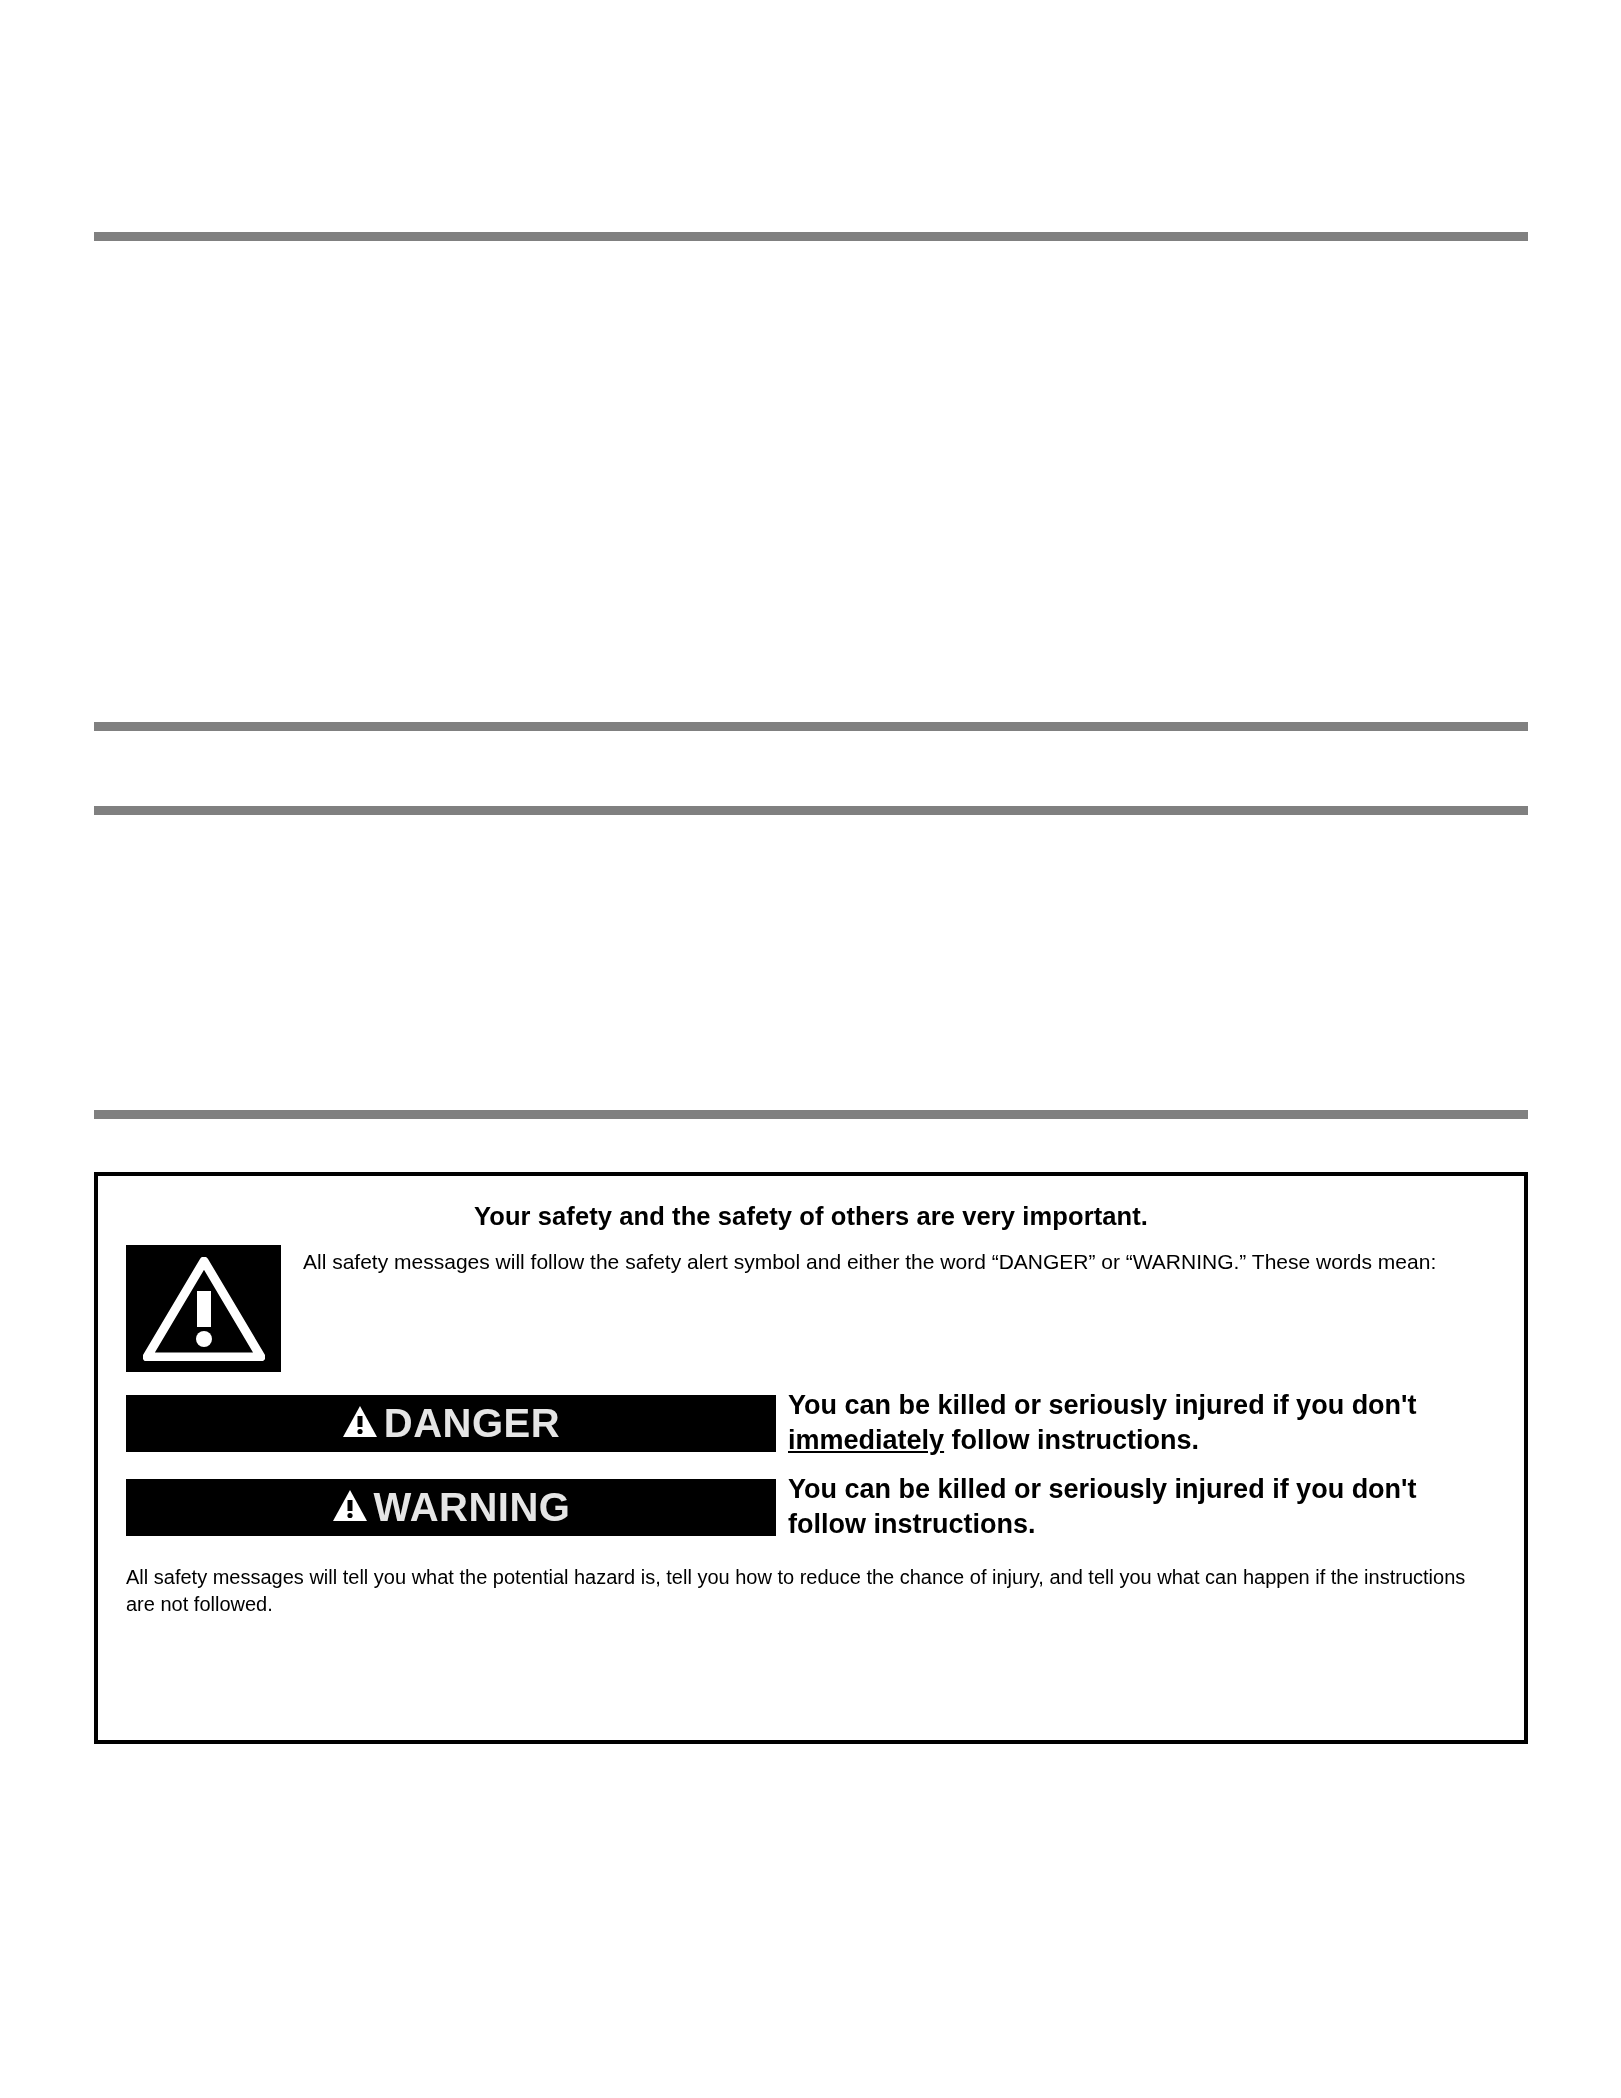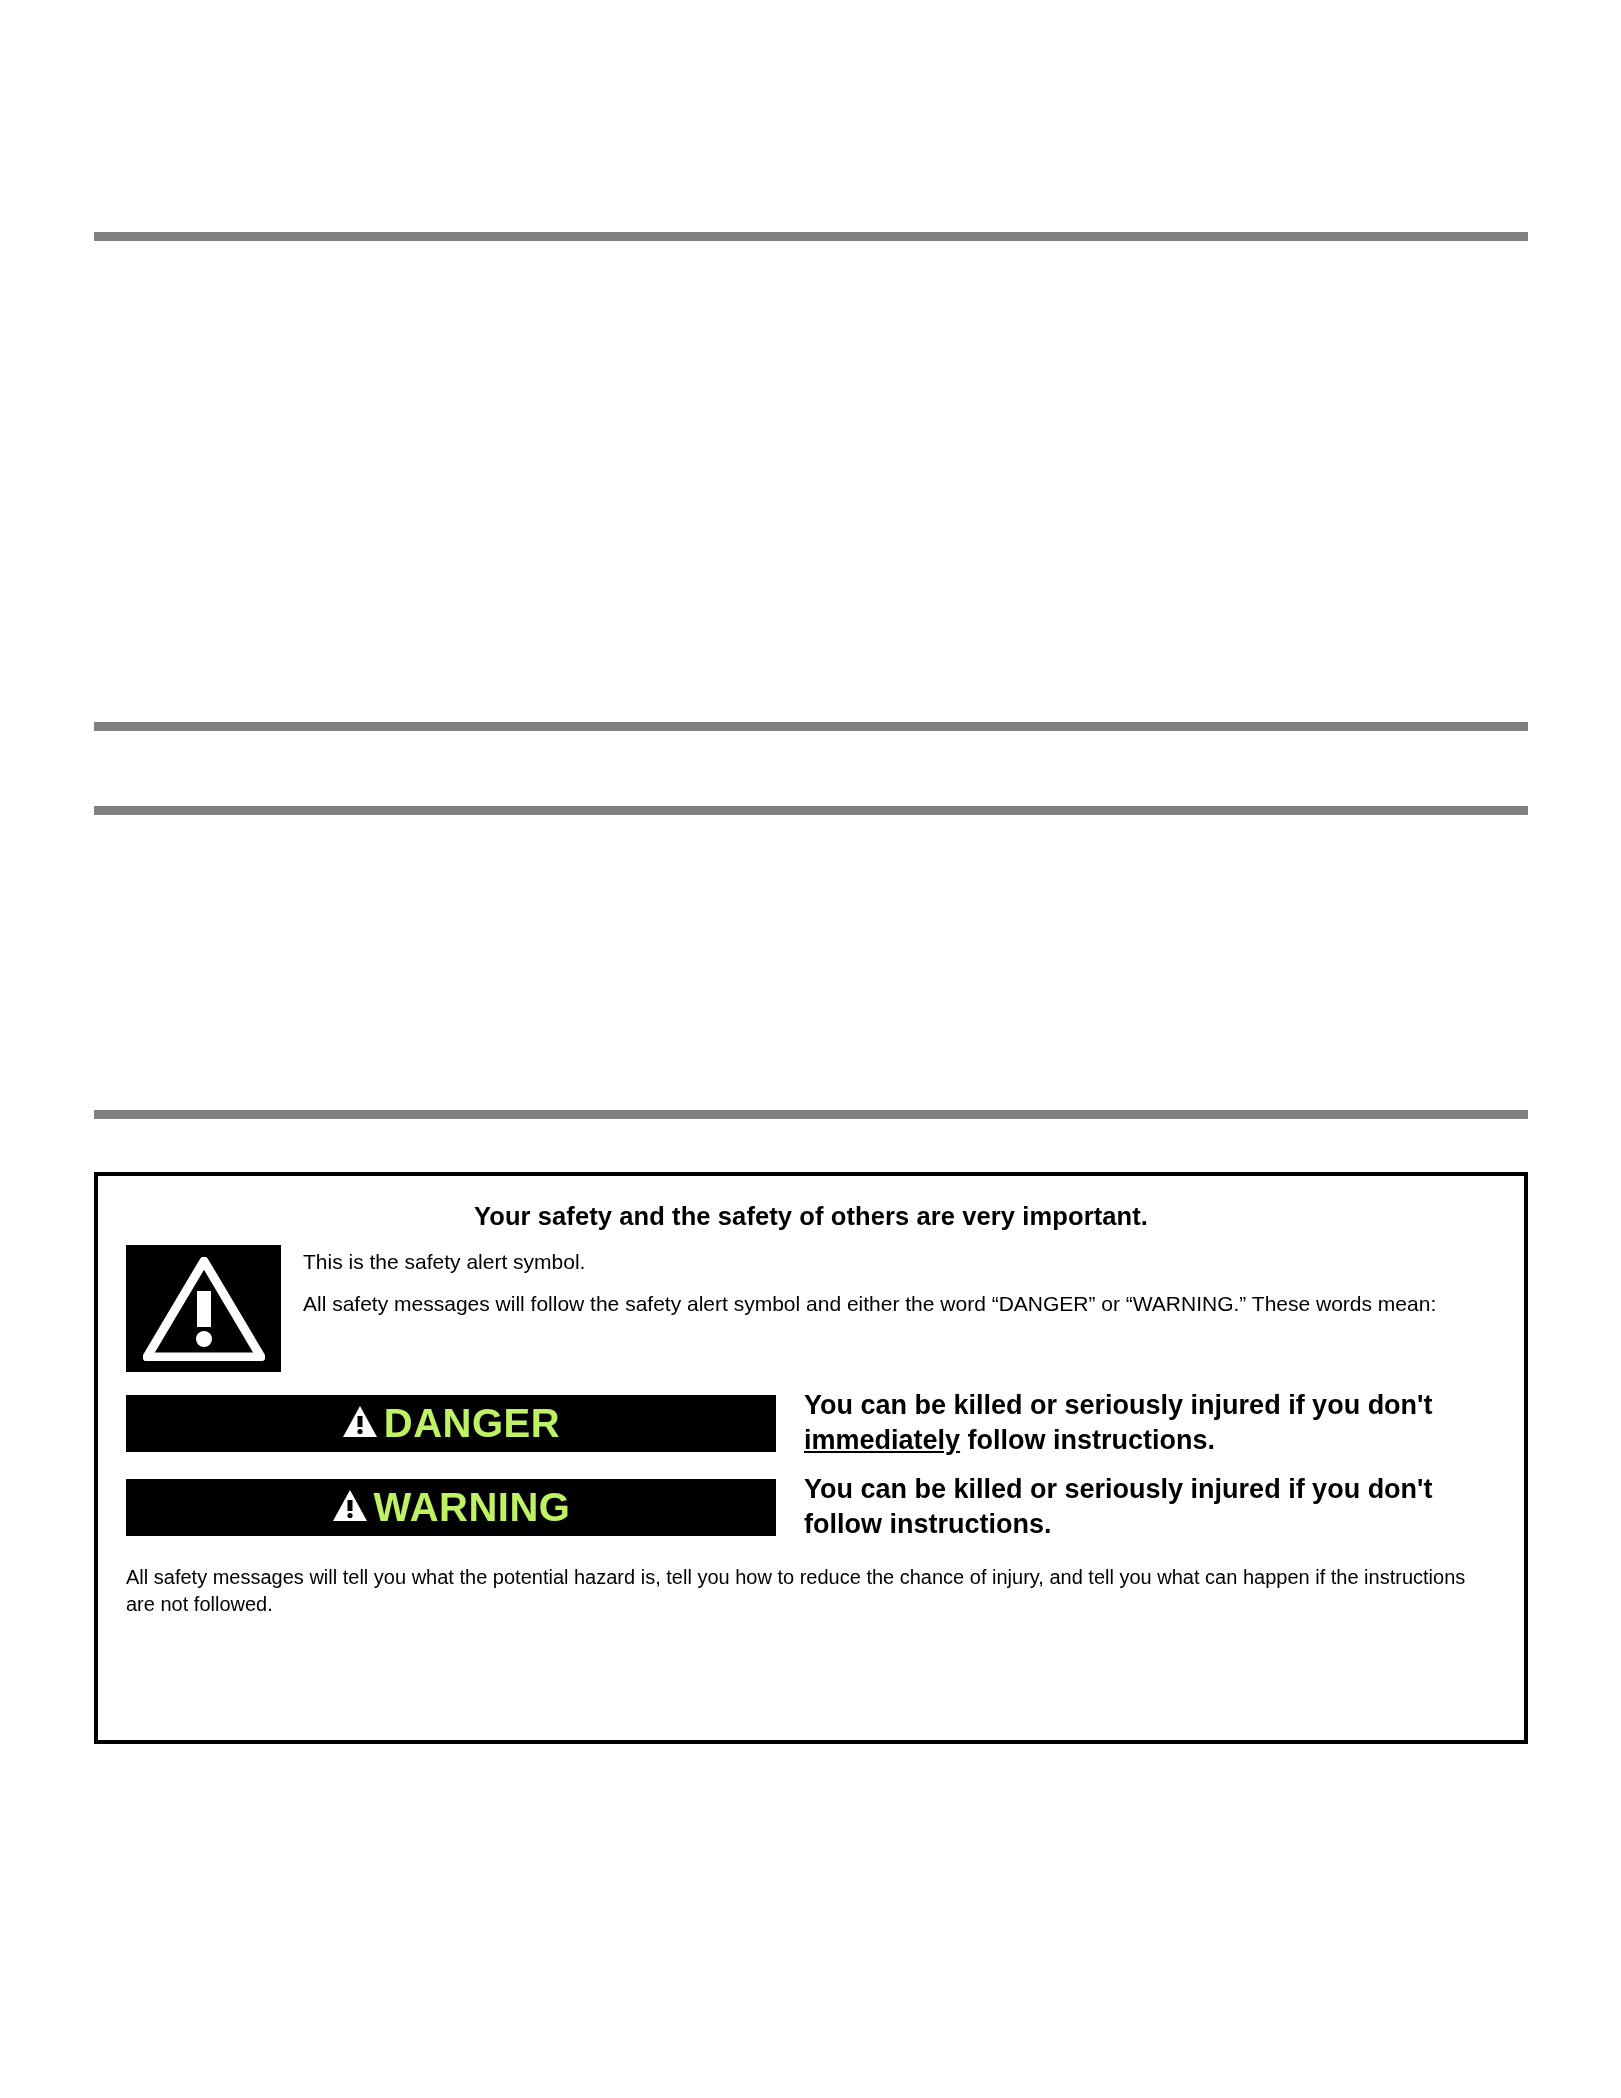--- a/index.html
+++ b/index.html
@@ -106,26 +106,26 @@
     margin-top: 16px;
   }
   .signal-row.second {
     margin-top: 14px;
   }
 
   .signal-banner {
     width: 650px;
     height: 57px;
     background: #000000;
-    color: #bef264;
+    color: #e5e5e5;
     display: flex;
     align-items: center;
     justify-content: center;
     flex: 0 0 auto;
-    margin-right: 28px;
+    margin-right: 12px;
   }
   .signal-banner .banner-inner {
     display: flex;
     align-items: center;
   }
   .signal-banner svg {
     margin-right: 6px;
   }
   .signal-banner .word {
     font-size: 40px;
@@ -168,21 +168,20 @@
 
       <div class="symbol-row">
         <div class="alert-symbol">
           <svg width="122" height="104" viewBox="0 0 122 104" xmlns="http://www.w3.org/2000/svg">
             <polygon points="61,4 118,100 4,100" fill="none" stroke="#ffffff" stroke-width="9" stroke-linejoin="round"></polygon>
             <rect x="54" y="34" width="14" height="36" fill="#ffffff"></rect>
             <circle cx="61" cy="82" r="8" fill="#ffffff"></circle>
           </svg>
         </div>
         <div class="symbol-text">
-          <p>This is the safety alert symbol.</p>
           <p class="last">All safety messages will follow the safety alert symbol and either the word “DANGER” or “WARNING.” These words mean:</p>
         </div>
       </div>
 
       <div class="signal-row">
         <div class="signal-banner">
           <span class="banner-inner">
             <span>
               <svg width="36" height="33" viewBox="0 0 36 33" xmlns="http://www.w3.org/2000/svg">
                 <polygon points="18,1 35,32 1,32" fill="#ffffff"></polygon>

